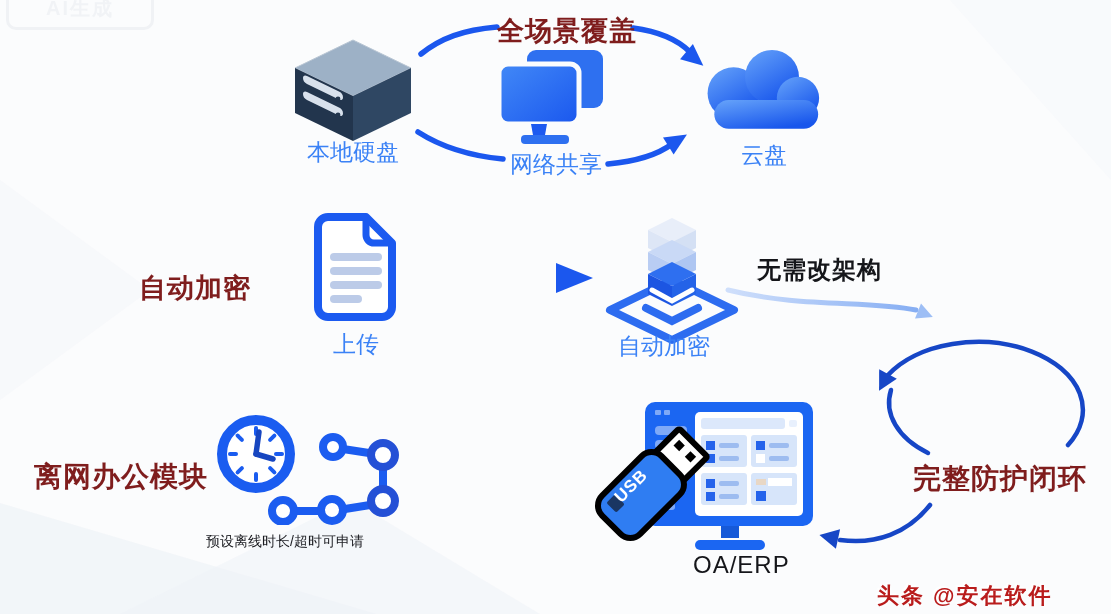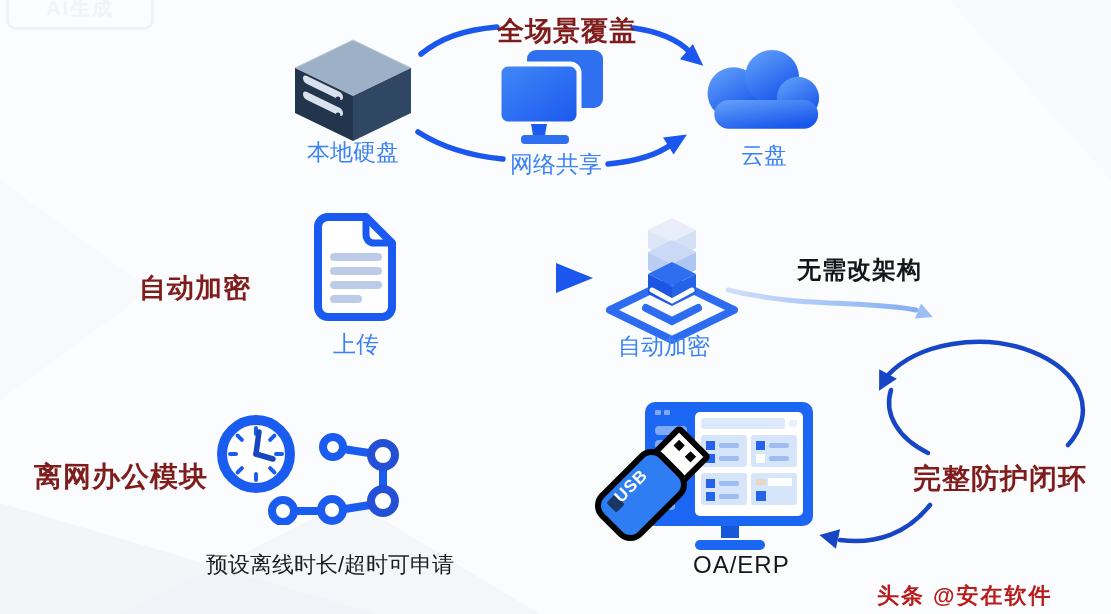--- a/index.html
+++ b/index.html
@@ -5,21 +5,21 @@
   html,body{margin:0;padding:0;background:#ffffff;}
   .canvas{
     position:relative;width:1111px;height:614px;overflow:hidden;
     background:#fbfcfd;font-family:"Liberation Sans",sans-serif;color:#17181c;
   }
   .decor{position:absolute;z-index:0;}
   .layer{position:absolute;z-index:1;}
   .t-title{position:absolute;font-weight:bold;font-size:28px;letter-spacing:1px;color:#7f1d1d;white-space:nowrap;z-index:2;}
   .t-mid{position:absolute;font-weight:bold;font-size:24px;letter-spacing:1px;color:#15161a;white-space:nowrap;z-index:2;}
   .t-cap{position:absolute;font-weight:normal;font-size:23px;color:#3b82f6;white-space:nowrap;z-index:2;}
-  .t-small{position:absolute;font-weight:normal;font-size:22px;color:#1b1c21;white-space:nowrap;z-index:2;margin-top:17px;}
+  .t-small{position:absolute;font-weight:normal;font-size:14px;color:#1b1c21;white-space:nowrap;z-index:2;}
   .ai-badge{
     position:absolute;left:6px;top:-14px;width:142px;height:38px;z-index:2;
     border:3px solid #f0f2f5;border-radius:10px;display:flex;align-items:center;justify-content:center;
     color:#f1f3f6;font-weight:bold;font-size:20px;letter-spacing:2px;
   }
   .watermark{
     position:absolute;left:877px;top:564px;z-index:3;
     font-size:22px;font-weight:bold;letter-spacing:2px;color:#b91c1c;
     text-shadow:-2px -2px 1px rgba(255,255,255,.95), 2px 2px 2px rgba(255,255,255,.55);
     white-space:nowrap;
@@ -141,21 +141,21 @@
     <polygon points="46,44 70,56 70,74 46,62" fill="#b9cdf3"></polygon>
     <polygon points="70,56 94,44 94,62 70,74" fill="#aec6f2"></polygon>
 
     <polygon points="70,54 94,66 70,78 46,66" fill="#2e6ff0"></polygon>
     <polygon points="46,66 70,78 70,98 46,86" fill="#1c55e2"></polygon>
     <polygon points="70,78 94,66 94,86 70,98" fill="#2463e8"></polygon>
     <polyline points="50,82 70,93 90,82" fill="none" stroke="#ffffff" stroke-width="5" stroke-linecap="round"></polyline>
   </svg>
   <div class="t-cap" style="left:618px;top:331px;">自动加密</div>
 
-  <div class="t-mid" style="left:797px;top:254px;">无需改架构</div>
+  <div class="t-mid" style="left:757px;top:254px;">无需改架构</div>
   <svg class="layer" style="left:720px;top:280px;" width="225" height="55" viewBox="0 0 225 55">
     <defs>
       <linearGradient id="g3" x1="0" y1="0" x2="1" y2="0">
         <stop offset="0" stop-color="#cfdffb"></stop>
           <stop offset="1" stop-color="#86aef3"></stop>
       </linearGradient>
     </defs>
     <path d="M 8,10 C 80,28 150,20 196,30" fill="none" stroke="url(#g3)" stroke-width="5" stroke-linecap="round"></path>
     <polygon points="0,-8 16,0 0,8" transform="translate(198,31) rotate(22)" fill="#9dbef5"></polygon>
   </svg>

